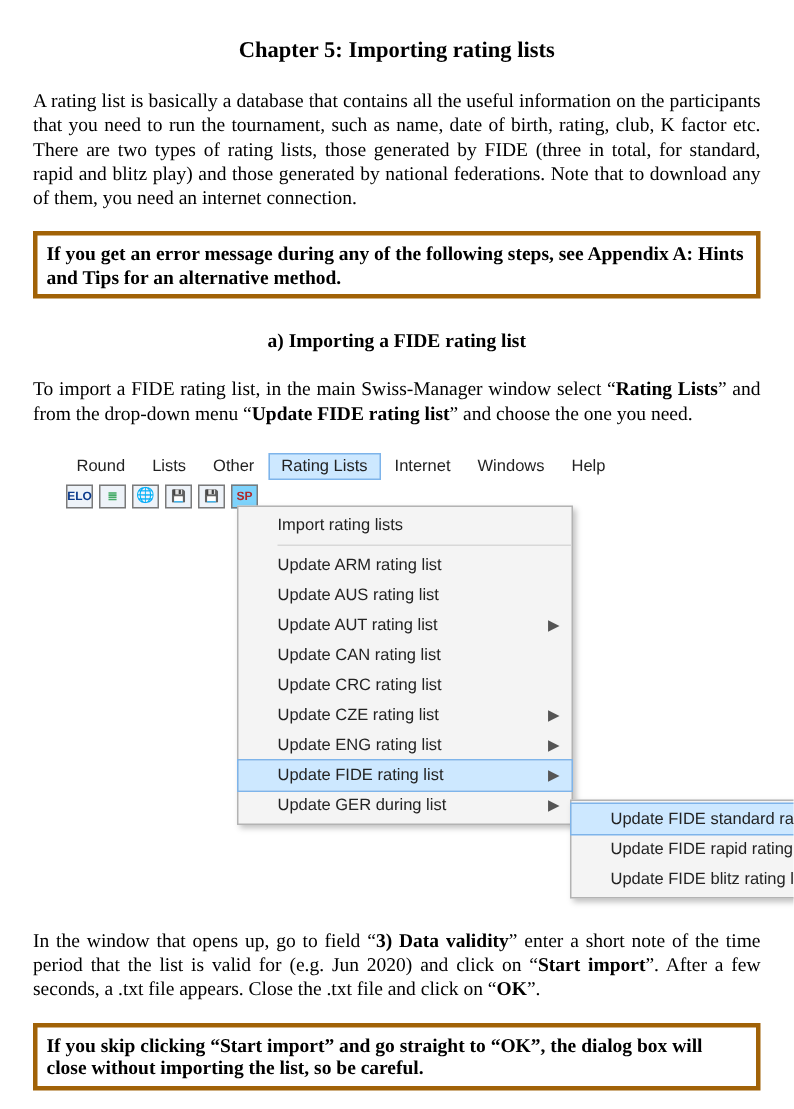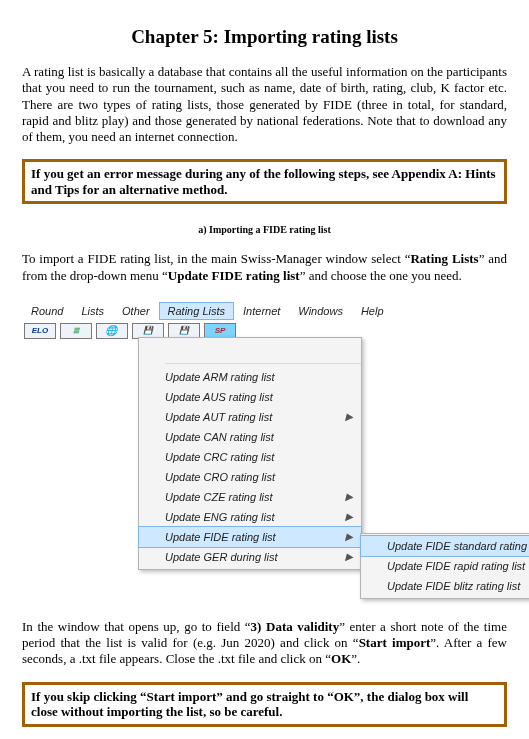--- a/index.html
+++ b/index.html
@@ -10,47 +10,46 @@
   }
   body {
     font-family: "Times New Roman", Times, serif;
     font-size: 13px;
     color: #000;
     padding: 14px 22px 24px 22px;
     box-sizing: border-box;
   }
   .title {
     text-align: center;
-    font-size: 19px;
+    font-size: 15px;
     font-weight: bold;
     margin: 12px 0 16px 0;
   }
   .para {
     text-align: justify;
     margin: 0 0 14px 0;
     line-height: 1.25;
   }
   .callout {
     border: 3px solid #a16207;
     padding: 4px 6px;
     margin: 14px 0 20px 0;
     font-weight: bold;
     line-height: 1.2;
   }
   .sec-heading {
     text-align: center;
     font-weight: bold;
-    font-size: 10px;
+    font-size: 13px;
     margin: 10px 0 16px 0;
   }
 
   
   .figure {
-    margin: 18px 0 22px 0;
-    font-style: italic;
+    margin: 18px 0 22px 20px;
   }
   .win-ui {
     font-family: "Segoe UI", Tahoma, sans-serif;
     font-size: 11px;
     color: #222;
   }
   .menubar {
     display: flex;
     gap: 0;
   }
@@ -62,21 +61,21 @@
     border: 1px solid #7eb4ea;
     padding: 2px 8px;
   }
   .toolbar {
     display: flex;
     align-items: center;
     gap: 4px;
     margin: 3px 0 0 2px;
   }
   .tbtn {
-    width: 32px;
+    width: 18px;
     height: 16px;
     border: 1px solid #7a7a7a;
     box-sizing: border-box;
     display: flex;
     align-items: center;
     justify-content: center;
     font-size: 8px;
     line-height: 1;
     font-weight: bold;
     color: #0b3a8c;
@@ -178,20 +177,21 @@
      <div class="tbtn sheet">≣</div>
      <div class="tbtn world">🌐</div>
      <div class="tbtn">💾</div>
      <div class="tbtn">💾</div>
      <div class="tbtn sp">SP</div>
   </div>
   <div class="drop-area">
      <div class="dropdown">
         <div class="row guttered">
           <div class="gutter"></div>
+          <div class="txt">Import rating lists</div>
         </div>
         <div class="sep"></div>
         <div id="dd-items">
           <div class="row guttered">
             <div class="gutter"></div>
             <div class="txt">Update ARM rating list</div>
           </div>
           <div class="row guttered">
             <div class="gutter"></div>
             <div class="txt">Update AUS rating list</div>
@@ -201,24 +201,20 @@
             <div class="txt">Update AUT rating list</div>
             <div class="arrow">▶</div>
           </div>
           <div class="row guttered">
             <div class="gutter"></div>
             <div class="txt">Update CAN rating list</div>
           </div>
           <div class="row guttered">
             <div class="gutter"></div>
             <div class="txt">Update CRC rating list</div>
-          </div>
-          <div class="row guttered">
-            <div class="gutter"></div>
-            <div class="txt">Update CRO rating list</div>
           </div>
           <div class="row guttered">
             <div class="gutter"></div>
             <div class="txt">Update CZE rating list</div>
             <div class="arrow">▶</div>
           </div>
           <div class="row guttered">
             <div class="gutter"></div>
             <div class="txt">Update ENG rating list</div>
             <div class="arrow">▶</div>

